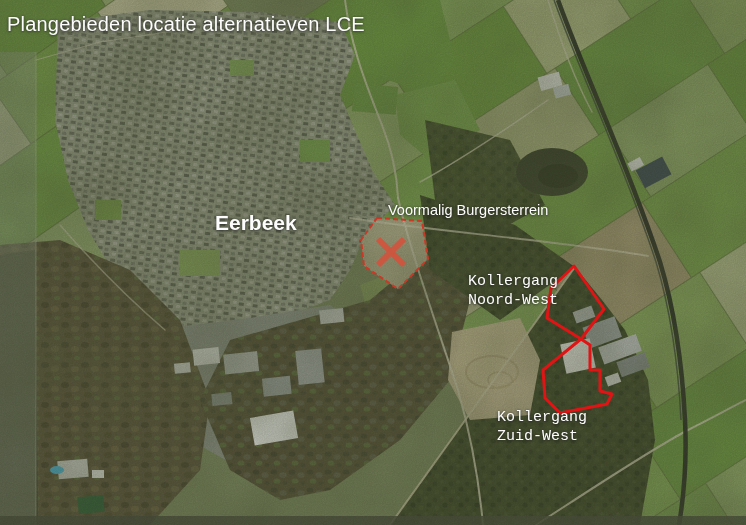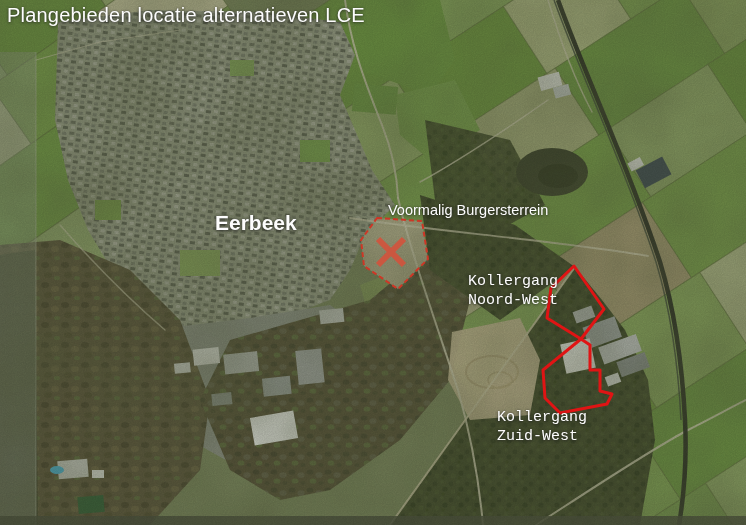--- a/index.html
+++ b/index.html
@@ -7,21 +7,21 @@
     position:relative;width:746px;height:525px;overflow:hidden;
     font-family:"Liberation Sans",sans-serif;
     background:#7d8a60;
   }
   .stage svg{position:absolute;left:0;top:0;display:block;}
   .map-label{
     position:absolute;color:#fdfdfd;
     text-shadow:0 1px 3px rgba(30,30,30,.6),0 0 2px rgba(50,50,50,.45);
     white-space:nowrap;line-height:1.22;
   }
-  .lbl-title{left:7px;top:3px;font-size:20px;font-weight:400;letter-spacing:.2px;}
+  .lbl-title{left:7px;top:12px;font-size:20px;font-weight:400;letter-spacing:.2px;}
   .lbl-town{left:215px;top:210px;font-size:21px;font-weight:600;}
   .lbl-former{left:388px;top:202px;font-size:14.5px;font-weight:400;}
   .lbl-nw{left:468px;top:272px;font-size:15px;font-weight:400;}
   .lbl-zw{left:497px;top:408px;font-size:15px;font-weight:400;}
   .lbl-nw div,.lbl-zw div{line-height:19px;font-family:Liberation Mono, monospace;}
 </style>
 </head>
 <body>
 
 <div class="stage">

